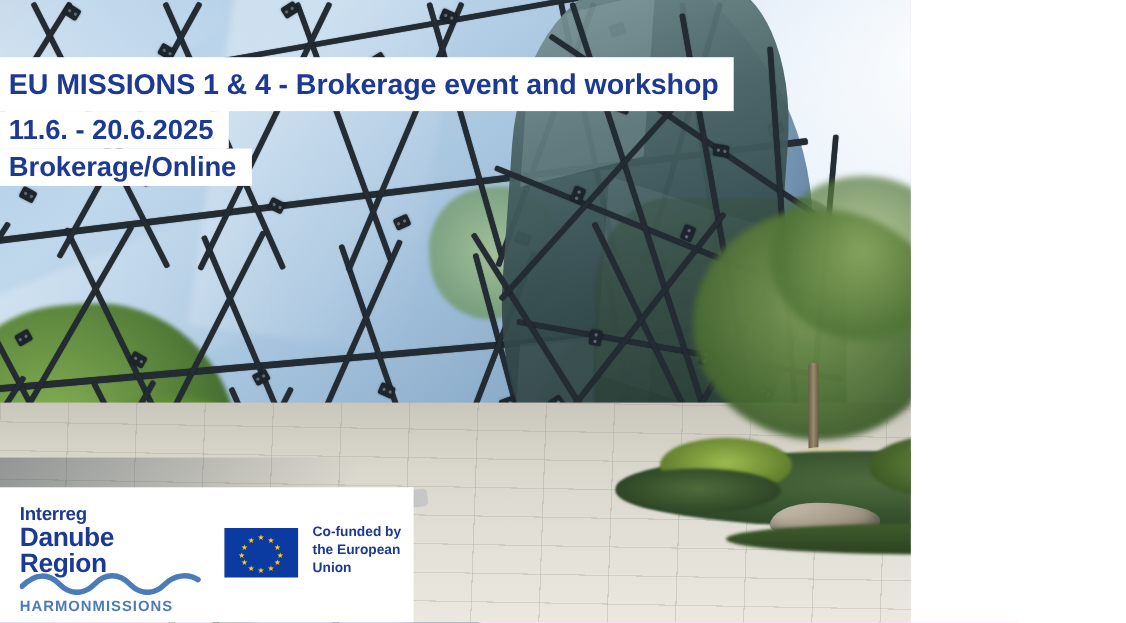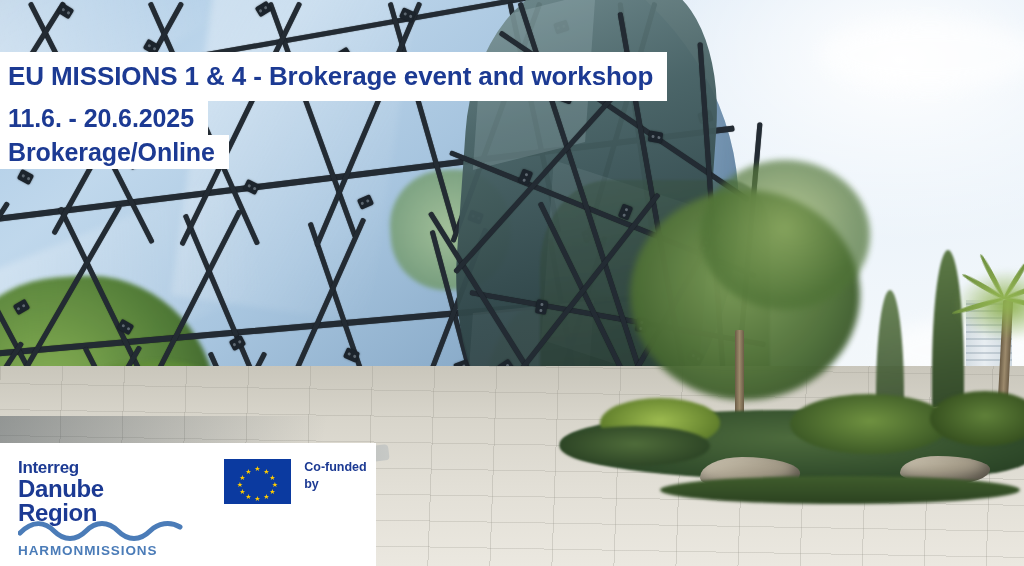--- a/index.html
+++ b/index.html
@@ -1,20 +1,20 @@
 <!DOCTYPE html>
 <html><head>
 <meta charset="utf-8">
 <style>
   html,body{margin:0;padding:0;background:#ffffff;}
   body{font-family:"Liberation Sans", sans-serif;}
 
   .poster{
     position:relative;
-    width:1024px;
+    width:828px;
     height:566px;
     overflow:hidden;
     background:#f0abfc;
     text-decoration:underline;
   }
 
   
   .photo{position:absolute;inset:0;overflow:hidden;}
 
   
@@ -153,21 +153,21 @@
   .band span{
     color:#1c3a93;font-weight:700;letter-spacing:-.1px;white-space:nowrap;
   }
   .band-1 span{font-size:26px;}
   .band-2 span,.band-3 span{font-size:25px;}
 
   
   .logopanel{
     position:absolute;left:0;top:443px;width:376px;height:123px;background:#ffffff;
   }
-  .logo-row{position:absolute;left:18px;top:16px;display:flex;align-items:flex-start;gap:0;}
+  .logo-row{position:absolute;left:18px;top:16px;display:flex;align-items:flex-end;gap:0;}
   .interreg{line-height:1;}
   .interreg .t1{
     display:block;font-size:17px;font-weight:700;color:#1c3a93;letter-spacing:-.3px;
   }
   .interreg .t2{
     display:block;font-size:24px;font-weight:700;color:#1c3a93;letter-spacing:-.4px;margin-top:1px;
   }
   .euflag{
     width:67px;height:45px;background:#063striped;background:#0b3aa0;position:relative;
     margin-left:54px;flex:0 0 auto;
@@ -371,20 +371,21 @@
         <span class="st" style="left:30px;top:36px;">★</span>
         <span class="st" style="left:21px;top:34px;">★</span>
         <span class="st" style="left:15px;top:29px;">★</span>
         <span class="st" style="left:12.5px;top:22px;">★</span>
         <span class="st" style="left:15px;top:15px;">★</span>
         <span class="st" style="left:21px;top:8.5px;">★</span>
       </div>
 
       <div class="eutext">
         <div>Co-funded by</div>
+        <div>the European Union</div>
       </div>
     </div>
 
     <div class="harmon">
       <svg width="166" height="22" viewBox="0 0 166 22">
         <path d="M2 14 C 14 2, 26 2, 36 12 C 46 22, 58 22, 68 12 C 78 2, 90 2, 100 12 C 110 22, 122 22, 132 12 C 140 4, 152 2, 162 8" fill="none" stroke="#4b7cb8" stroke-width="5" stroke-linecap="round"></path>
       </svg>
       <span class="hm">HARMONMISSIONS</span>
     </div>
   </div>

